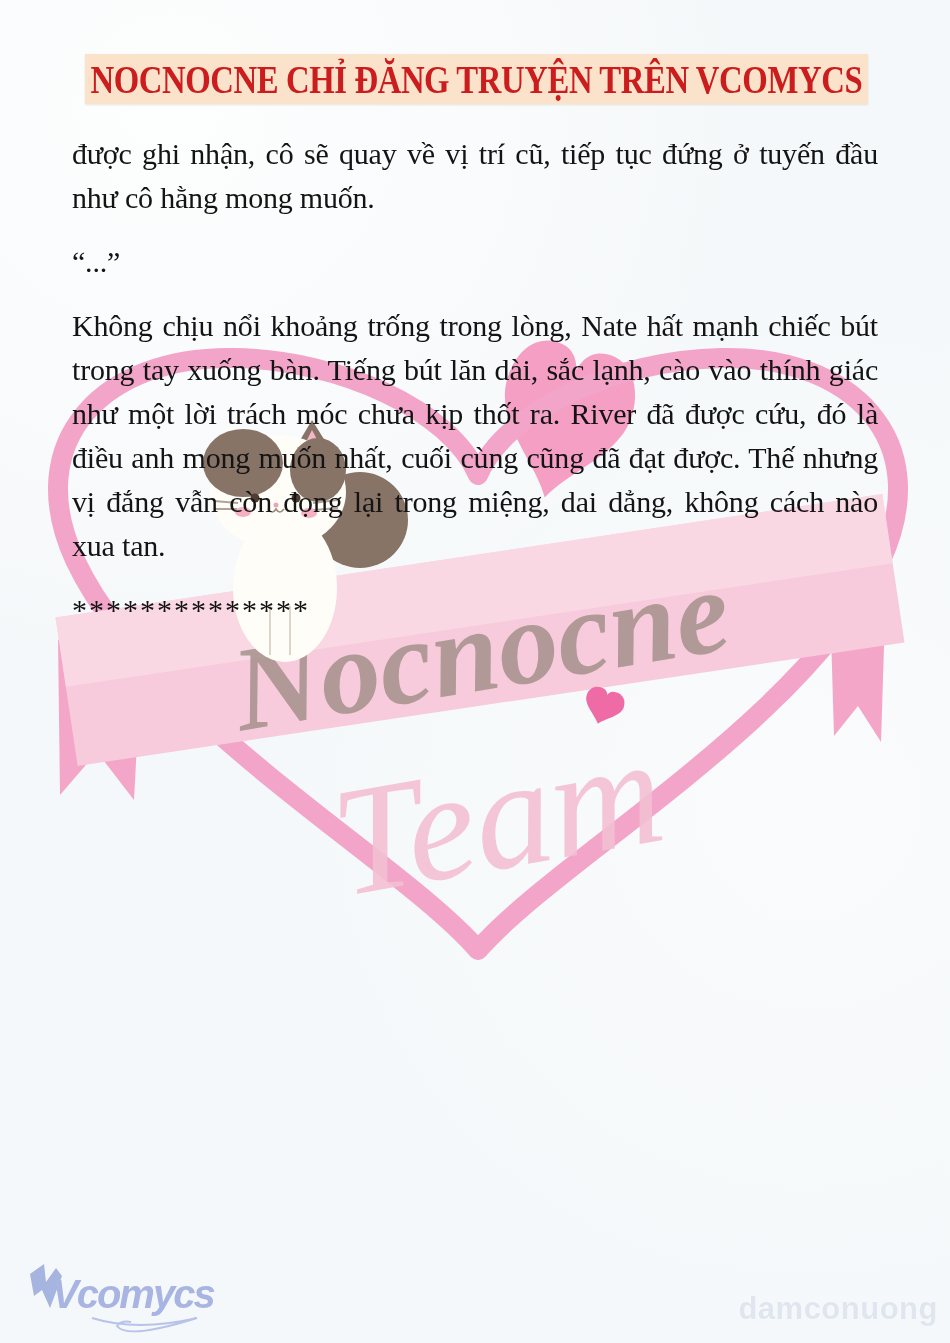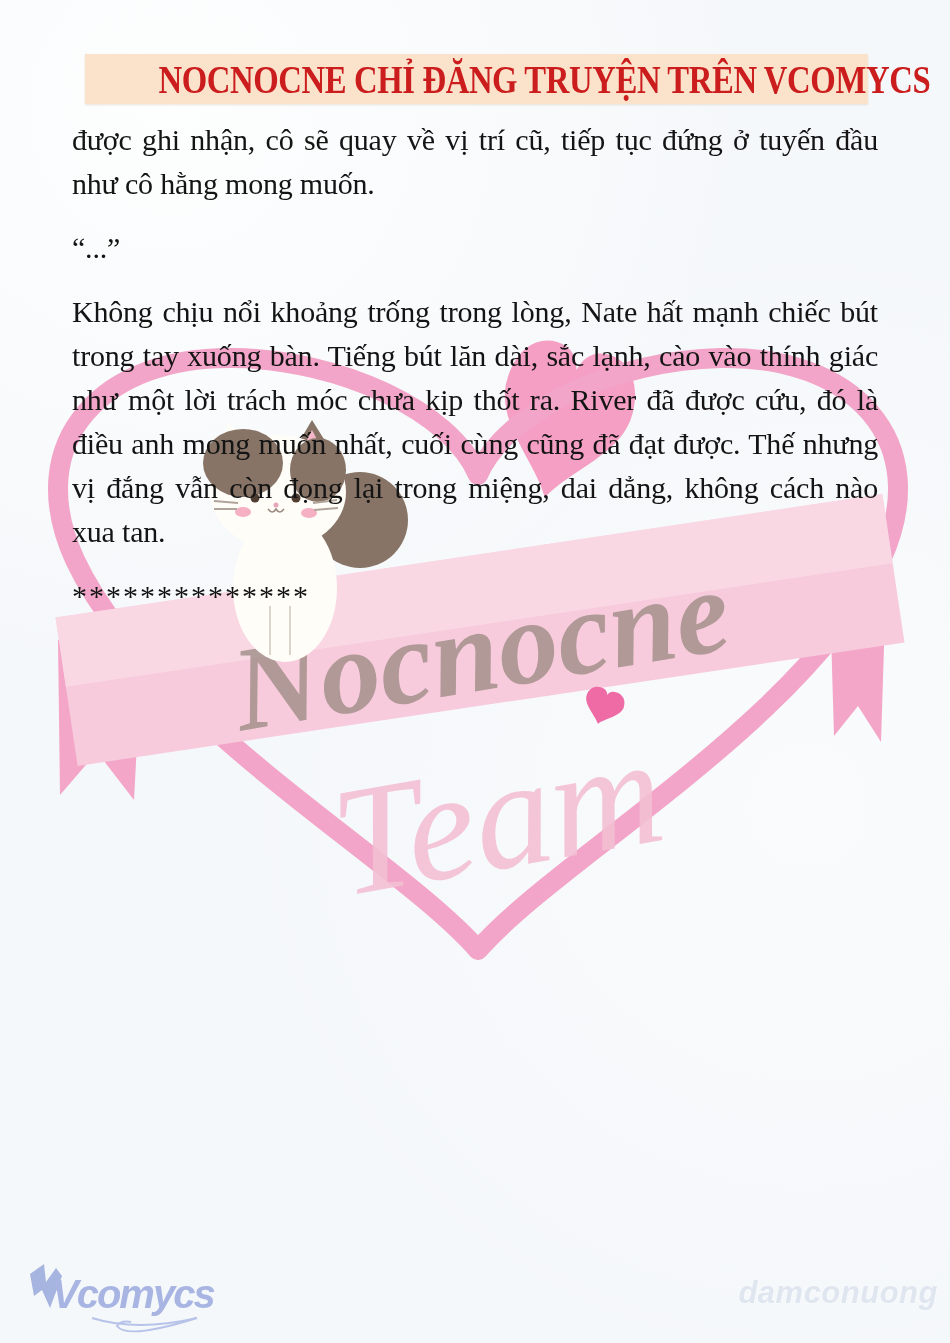--- a/index.html
+++ b/index.html
@@ -12,53 +12,52 @@
       #f5f8fa;
     overflow:hidden;
     font-family:"Liberation Serif", serif;
   }
   .watermark{
     position:absolute;left:0;top:0;width:950px;height:1343px;z-index:1;
   }
   .header-banner{
     position:absolute;left:85px;top:54px;width:783px;height:50px;z-index:3;
     background:#fbe3cb;
-    display:flex;align-items:center;justify-content:flex-start;
+    display:flex;align-items:center;justify-content:center;
     box-shadow:0 1px 2px rgba(180,150,120,.25);
   }
   .header-banner .banner-text{
     display:inline-block;
     font-family:"Liberation Serif", serif;
     font-weight:bold;
     font-size:39px;
     color:#cb1d1d;
     white-space:nowrap;
     transform:scaleX(0.84);
     transform-origin:center;
     letter-spacing:-0.5px;
   }
   .content{
     position:absolute;left:72px;top:114px;width:806px;z-index:2;
     font-size:30px;line-height:44px;
     color:#141414;
     text-align:justify;
     letter-spacing:-0.2px;
   }
-  .content p{margin:4px 0 20px 0;}
+  .content p{margin:18px 0 20px 0;}
   .content p.separator{text-align:left;letter-spacing:2px;}
   .footer-logo{
     position:absolute;left:22px;top:1262px;z-index:3;width:230px;height:75px;
   }
   .site-watermark{
-    position:absolute;right:12px;bottom:32px;z-index:3;
+    position:absolute;right:12px;bottom:16px;z-index:3;
     font-family:"Liberation Sans", sans-serif;
     font-weight:bold;font-size:31px;letter-spacing:0.5px;
     color:#e0e6f0;
     text-shadow:0 0 2px rgba(255,255,255,.8);
-    font-style:italic;
   }
 </style>
 </head>
 <body>
 
 <div class="page">
 
   <svg class="watermark" viewBox="0 0 950 1343" xmlns="http://www.w3.org/2000/svg">
 
     <g transform="translate(562,428) rotate(14) scale(1,1.3)">

